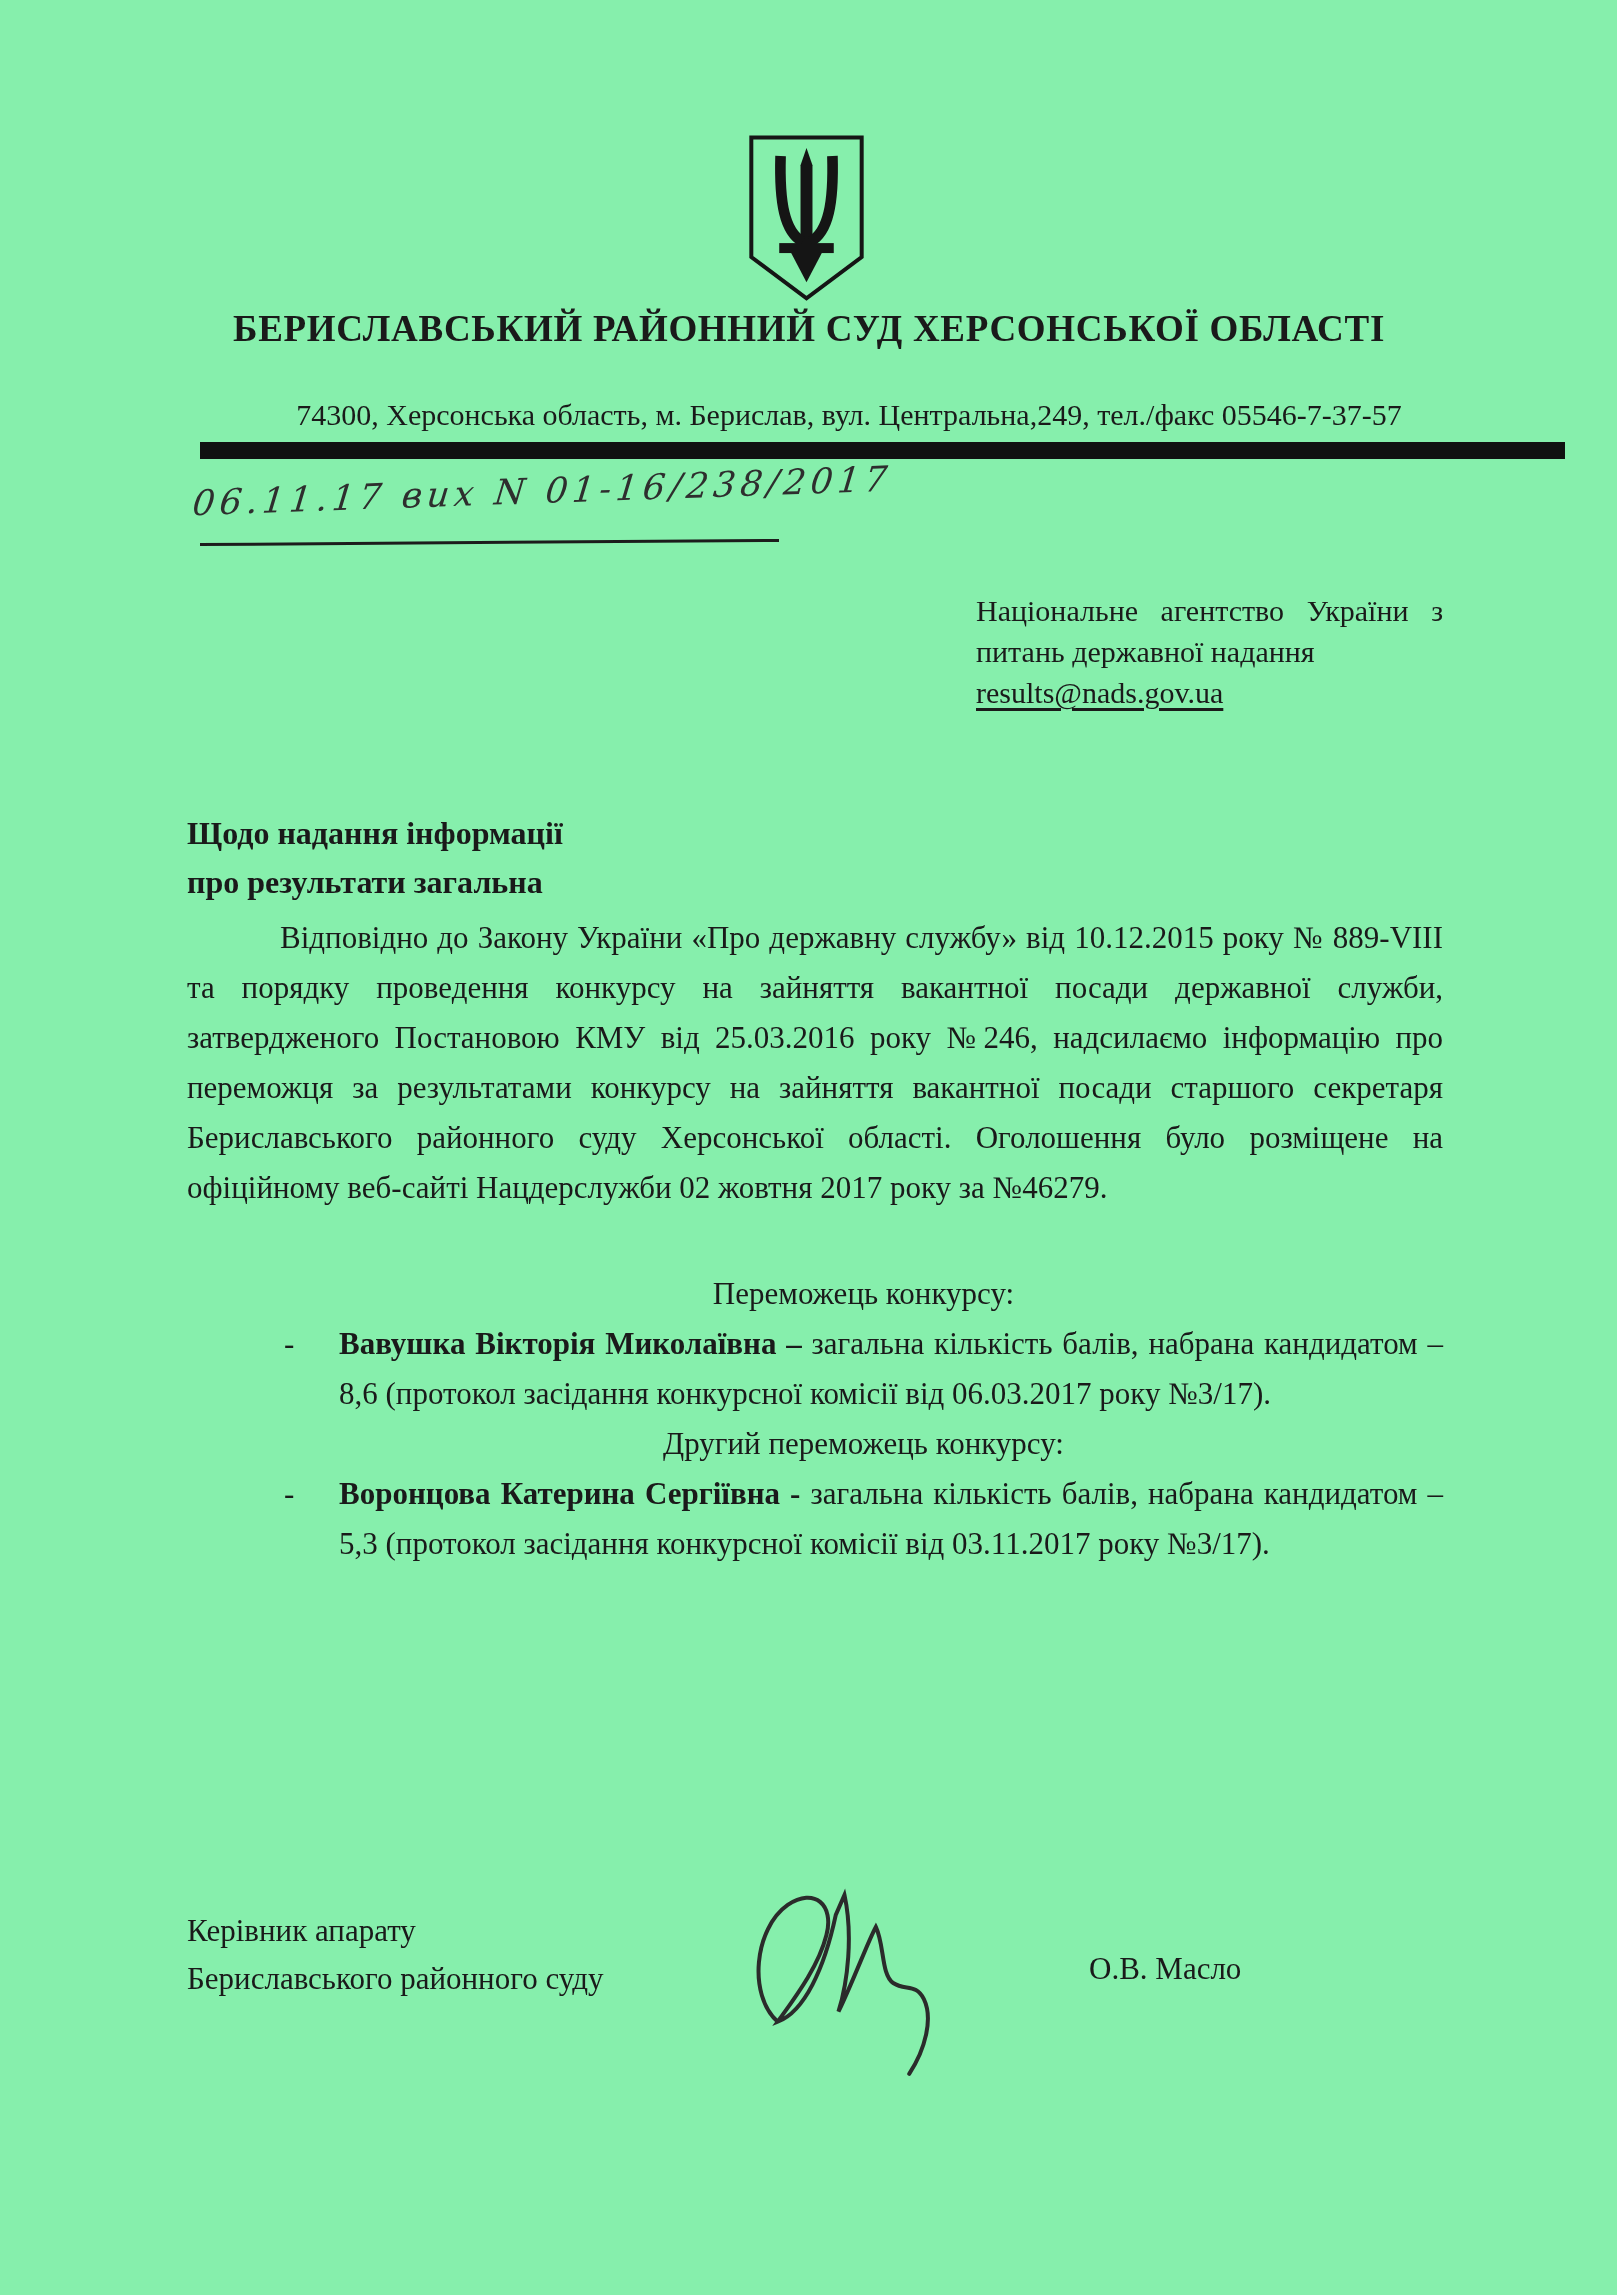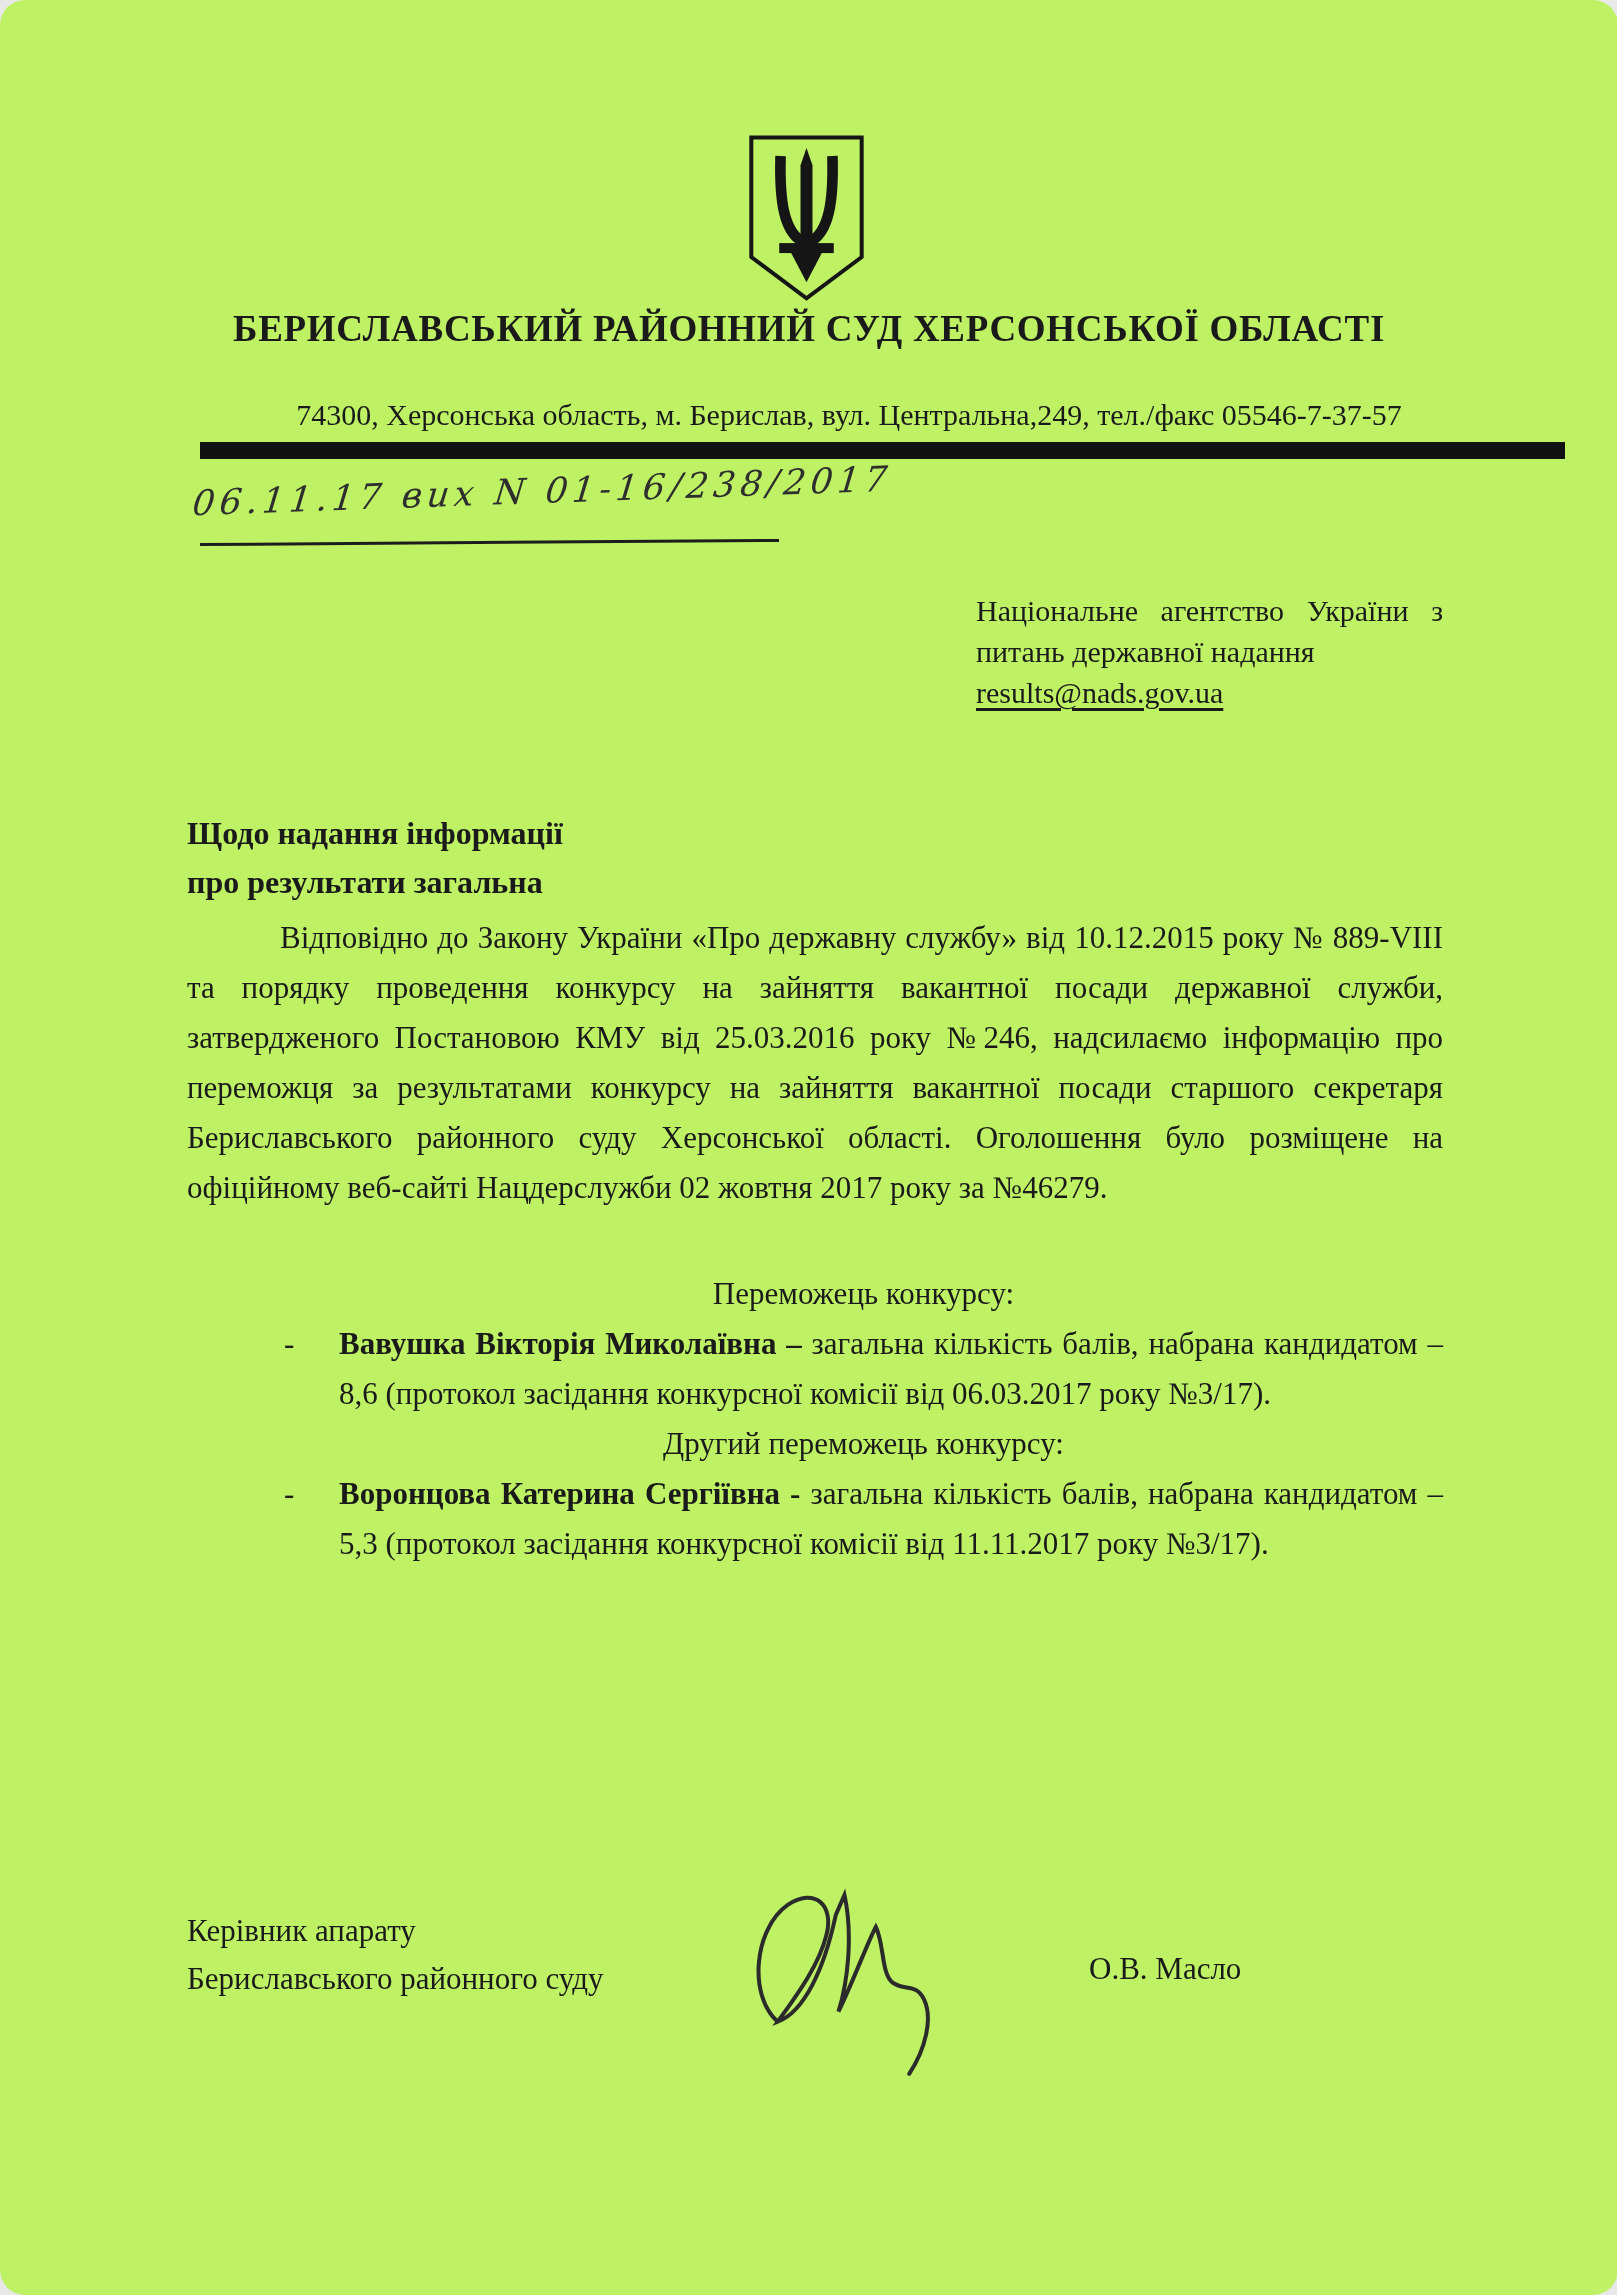--- a/index.html
+++ b/index.html
@@ -1,23 +1,22 @@
 <!DOCTYPE html>
 <html lang="uk" style="font-size:10.7px"><head>
 <meta charset="utf-8">
 <style>
   html,body{margin:0;padding:0;background:#e8e8e8;}
   .page{
     position:relative;
     width:1618px;height:2295px;
-    background:#bef264;
+    background:#86efac;
     font-family:"Liberation Serif", serif;
     color:#1a1a1a;
     overflow:hidden;
-    border-radius:25px;
   }
   .emblem{position:absolute;left:746px;top:133px;width:121px;height:171px;}
   .court-name{
     position:absolute;top:307px;left:0;width:100%;
     text-align:center;font-weight:bold;font-size:37px;letter-spacing:0.7px;
     white-space:nowrap;
   }
   .address-line{
     position:absolute;top:398px;left:0;width:100%;
     text-align:center;font-size:30px;white-space:nowrap;margin-left:40px;
@@ -102,21 +101,21 @@
 
   <div class="winners">
     <div class="heading">Переможець конкурсу:</div>
     <div class="winner-item">
       <span class="dash">-</span>
       <span class="txt"><span class="name">Вавушка Вікторія Миколаївна –</span> <span>загальна кількість балів, набрана кандидатом – 8,6 (протокол засідання конкурсної комісії від 06.03.2017 року №3/17).</span></span>
     </div>
     <div class="heading">Другий переможець конкурсу:</div>
     <div class="winner-item">
       <span class="dash">-</span>
-      <span class="txt"><span class="name">Воронцова Катерина Сергіївна -</span> <span>загальна кількість балів, набрана кандидатом – 5,3 (протокол засідання конкурсної комісії від 11.11.2017 року №3/17).</span></span>
+      <span class="txt"><span class="name">Воронцова Катерина Сергіївна -</span> <span>загальна кількість балів, набрана кандидатом – 5,3 (протокол засідання конкурсної комісії від 03.11.2017 року №3/17).</span></span>
     </div>
   </div>
 
   <div class="sign-titles">
     <div>Керівник апарату</div>
     <div>Бериславського районного суду</div>
   </div>
 
   <svg class="signature-scribble" viewBox="0 0 400 320" aria-hidden="true">
     <path d="M55,230 C10,190 20,90 70,55 C110,28 140,55 128,100 C116,148 80,195 55,230 C95,215 125,150 142,70 L155,40 C168,100 160,170 146,215 C170,165 190,110 202,88 C215,115 210,160 228,172 C246,184 262,172 274,196 C288,225 276,272 252,308" fill="none" stroke="#2b2b2b" stroke-width="6" stroke-linecap="round"></path>

